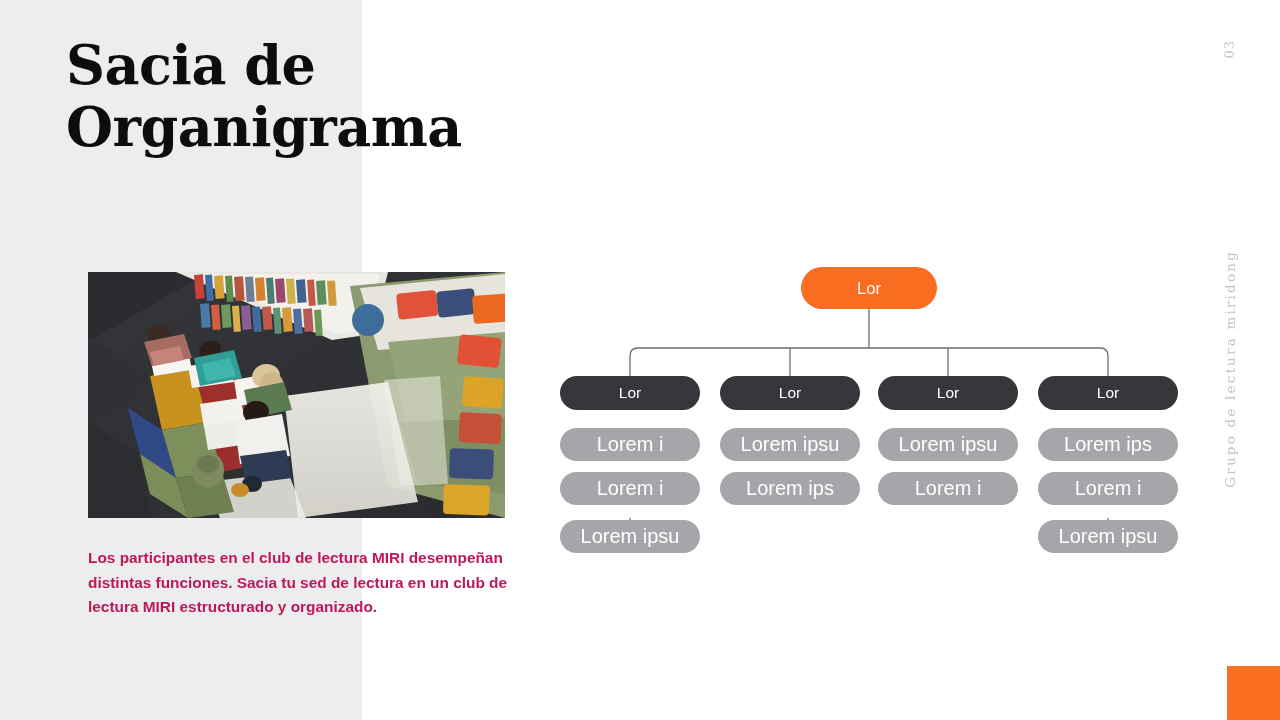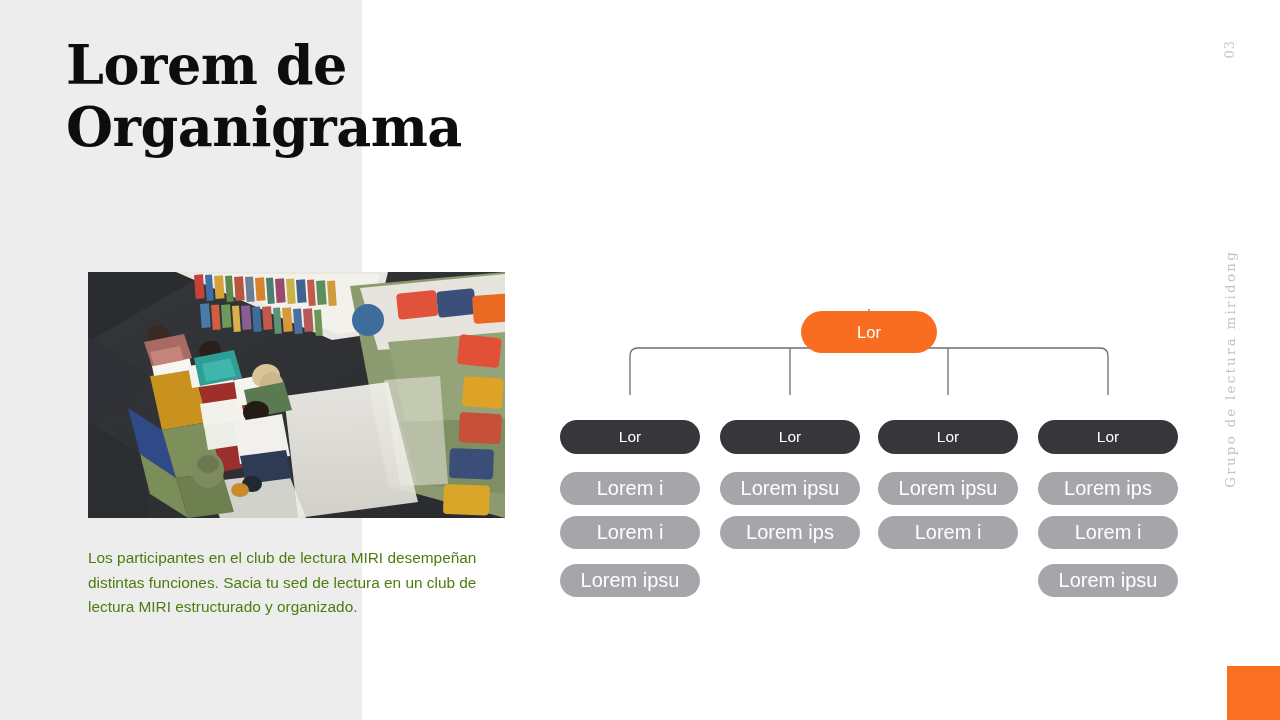--- a/index.html
+++ b/index.html
@@ -32,21 +32,21 @@
   
   .photo {
     position:absolute; left:88px; top:272px; width:417px; height:246px;
     overflow:hidden; background:#2a2a2a;
   }
   .photo svg { display:block; width:100%; height:100%; }
 
   
   .paragraph {
     position:absolute; left:88px; top:546px; width:425px;
-    font-size:15.4px; line-height:24.5px; color:#4d7c0f;
+    font-size:15.4px; line-height:24.5px; color:#be185d;font-weight:bold;
   }
 
   
   .page-num {
     position:absolute; left:1222px; top:40px;
     font-family:"DejaVu Serif", serif;
     font-size:13px; letter-spacing:1px; color:#c9c9c9;
     writing-mode:vertical-rl; text-orientation:mixed;
     transform:rotate(180deg);
   }
@@ -68,21 +68,20 @@
   .chart { position:absolute; left:540px; top:250px; width:700px; height:340px; }
   .chart svg.lines {
     position:absolute; left:0; top:0; width:700px; height:340px;
     pointer-events:none;
   }
   .node {
     position:absolute;
     display:flex; align-items:center; justify-content:center;
     color:#ffffff; white-space:nowrap;
     border-radius:999px;
-    margin-top:44px;
   }
   .node.root {
     background:#f96d20;
     font-size:16.5px;
     height:42px;
   }
   .node.head {
     background:#37363a;
     font-size:15.5px;
     height:34px;
@@ -93,21 +92,21 @@
     height:33px;
   }
 </style>
 </head>
 <body>
 
 <div class="slide">
 
   <div class="left-panel"></div>
 
-  <div class="title">Lorem de
+  <div class="title">Sacia de
 Organigrama</div>
 
   <div class="photo">
     <svg viewBox="0 0 417 246" preserveAspectRatio="none">
       <defs>
         <linearGradient id="floorG" x1="0" y1="0" x2="1" y2="1">
           <stop offset="0" stop-color="#35363a"></stop>
           <stop offset="1" stop-color="#2a2b2f"></stop>
         </linearGradient>
         <linearGradient id="sunG" x1="0" y1="0" x2="0" y2="1">

